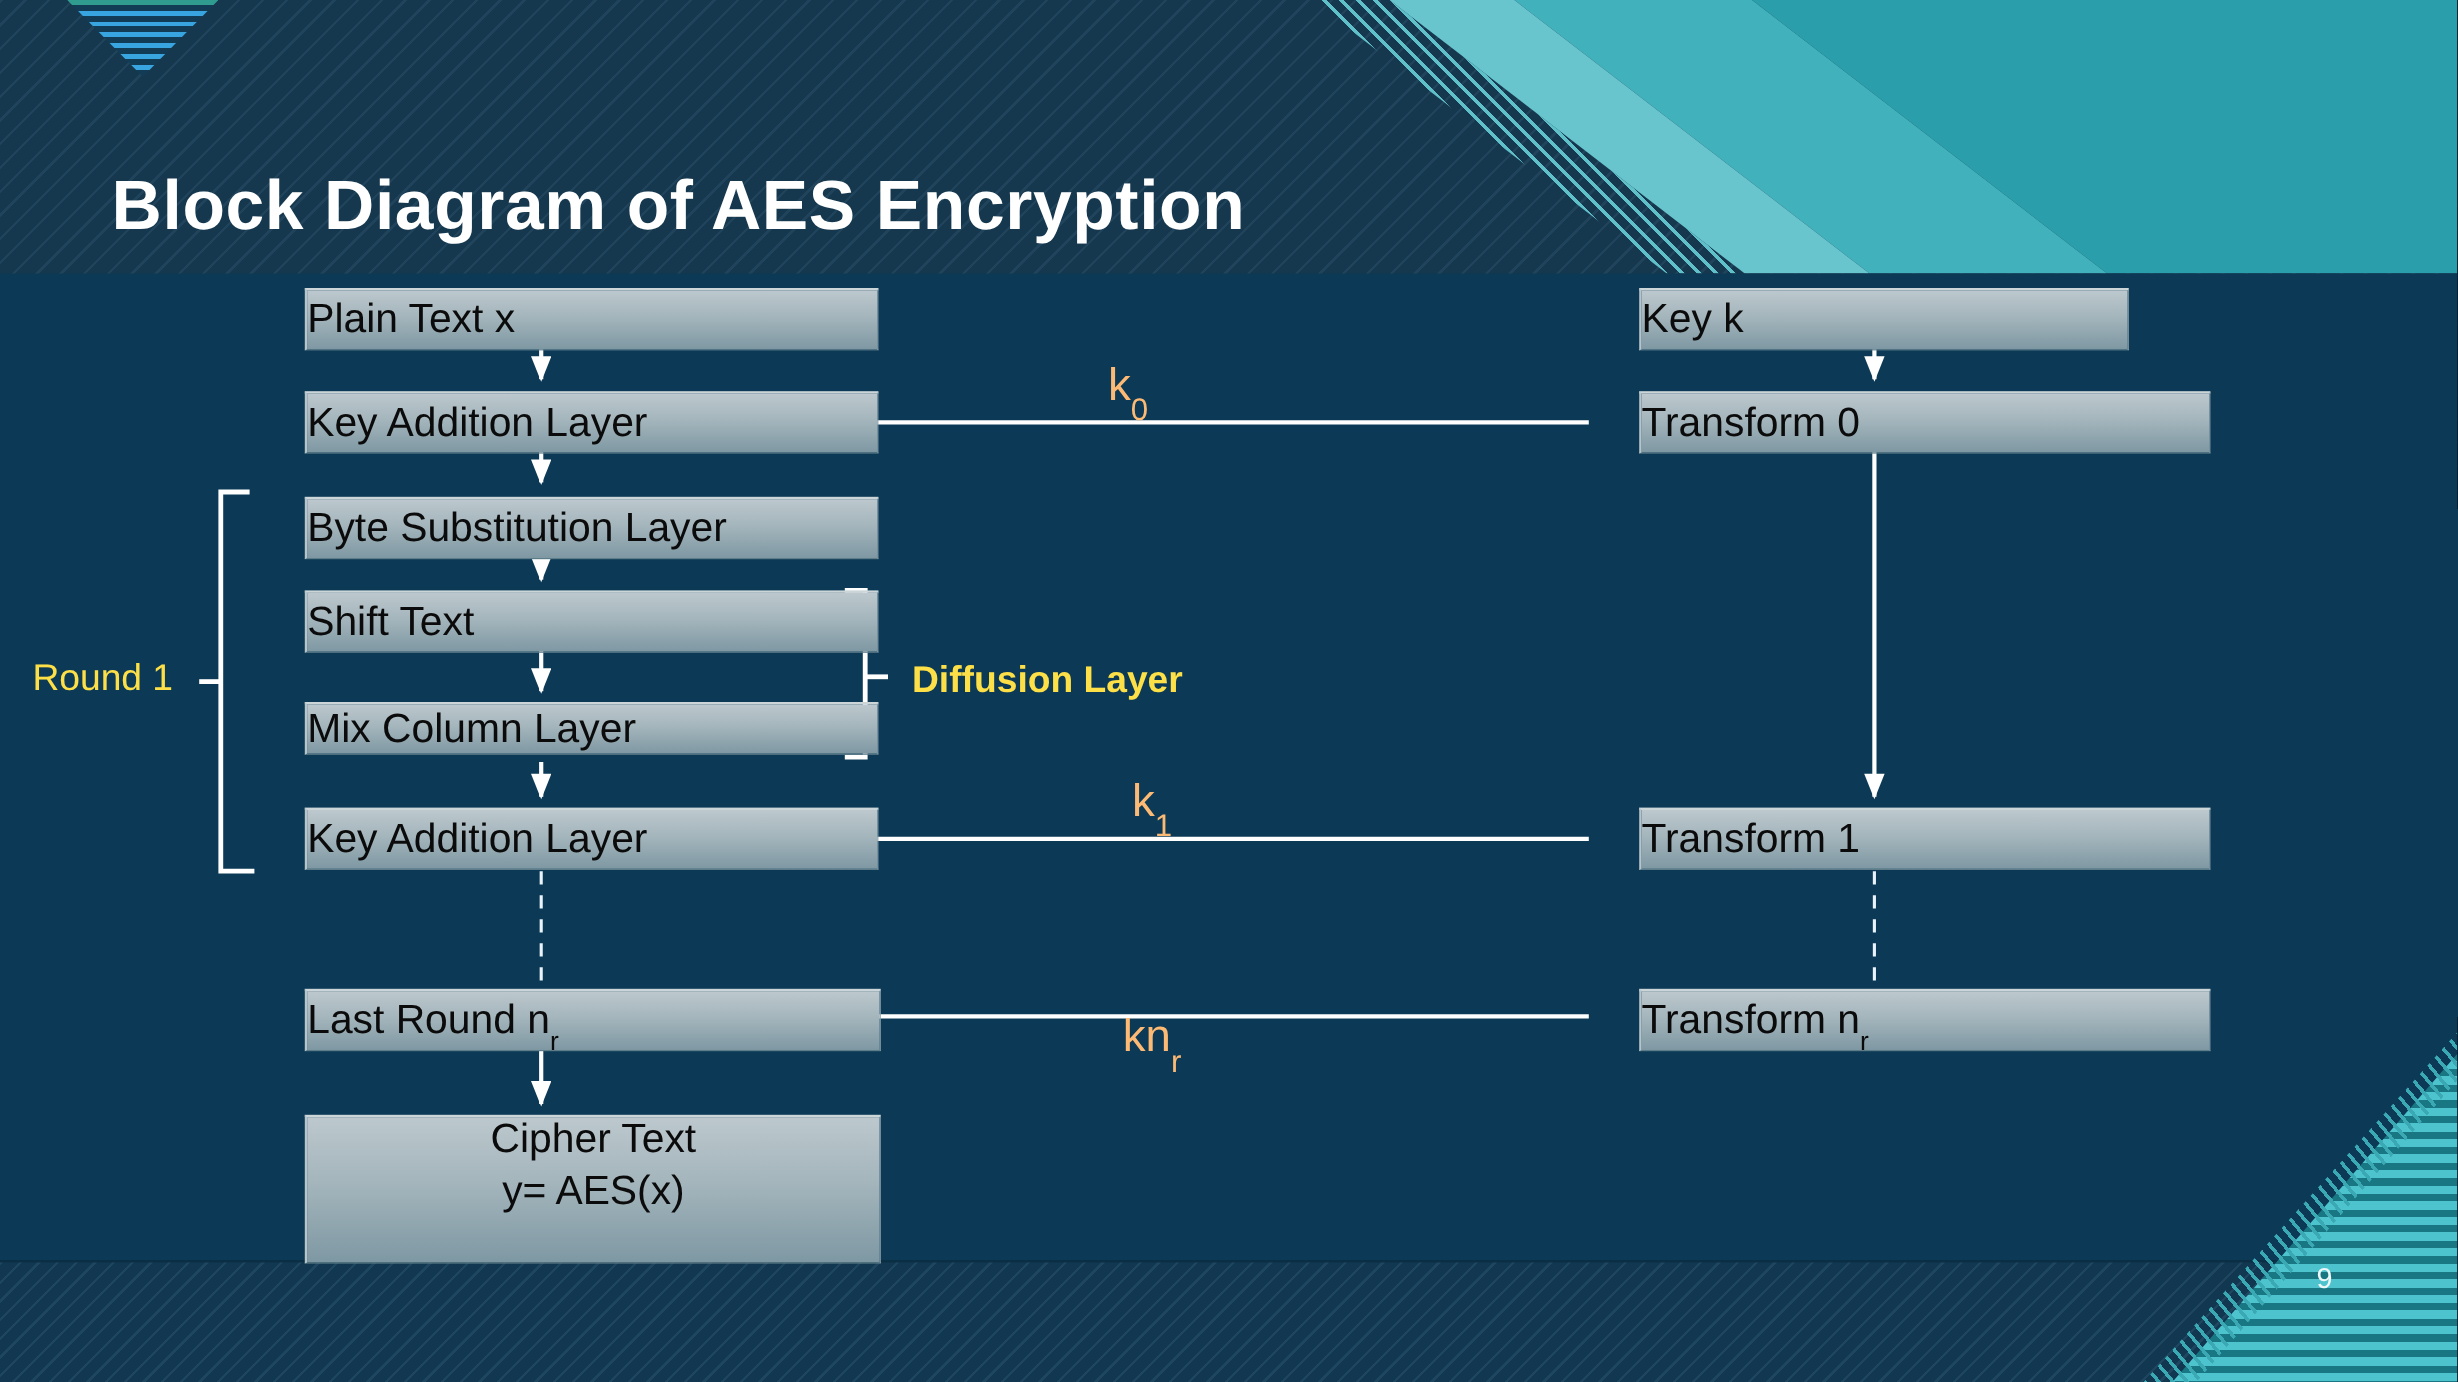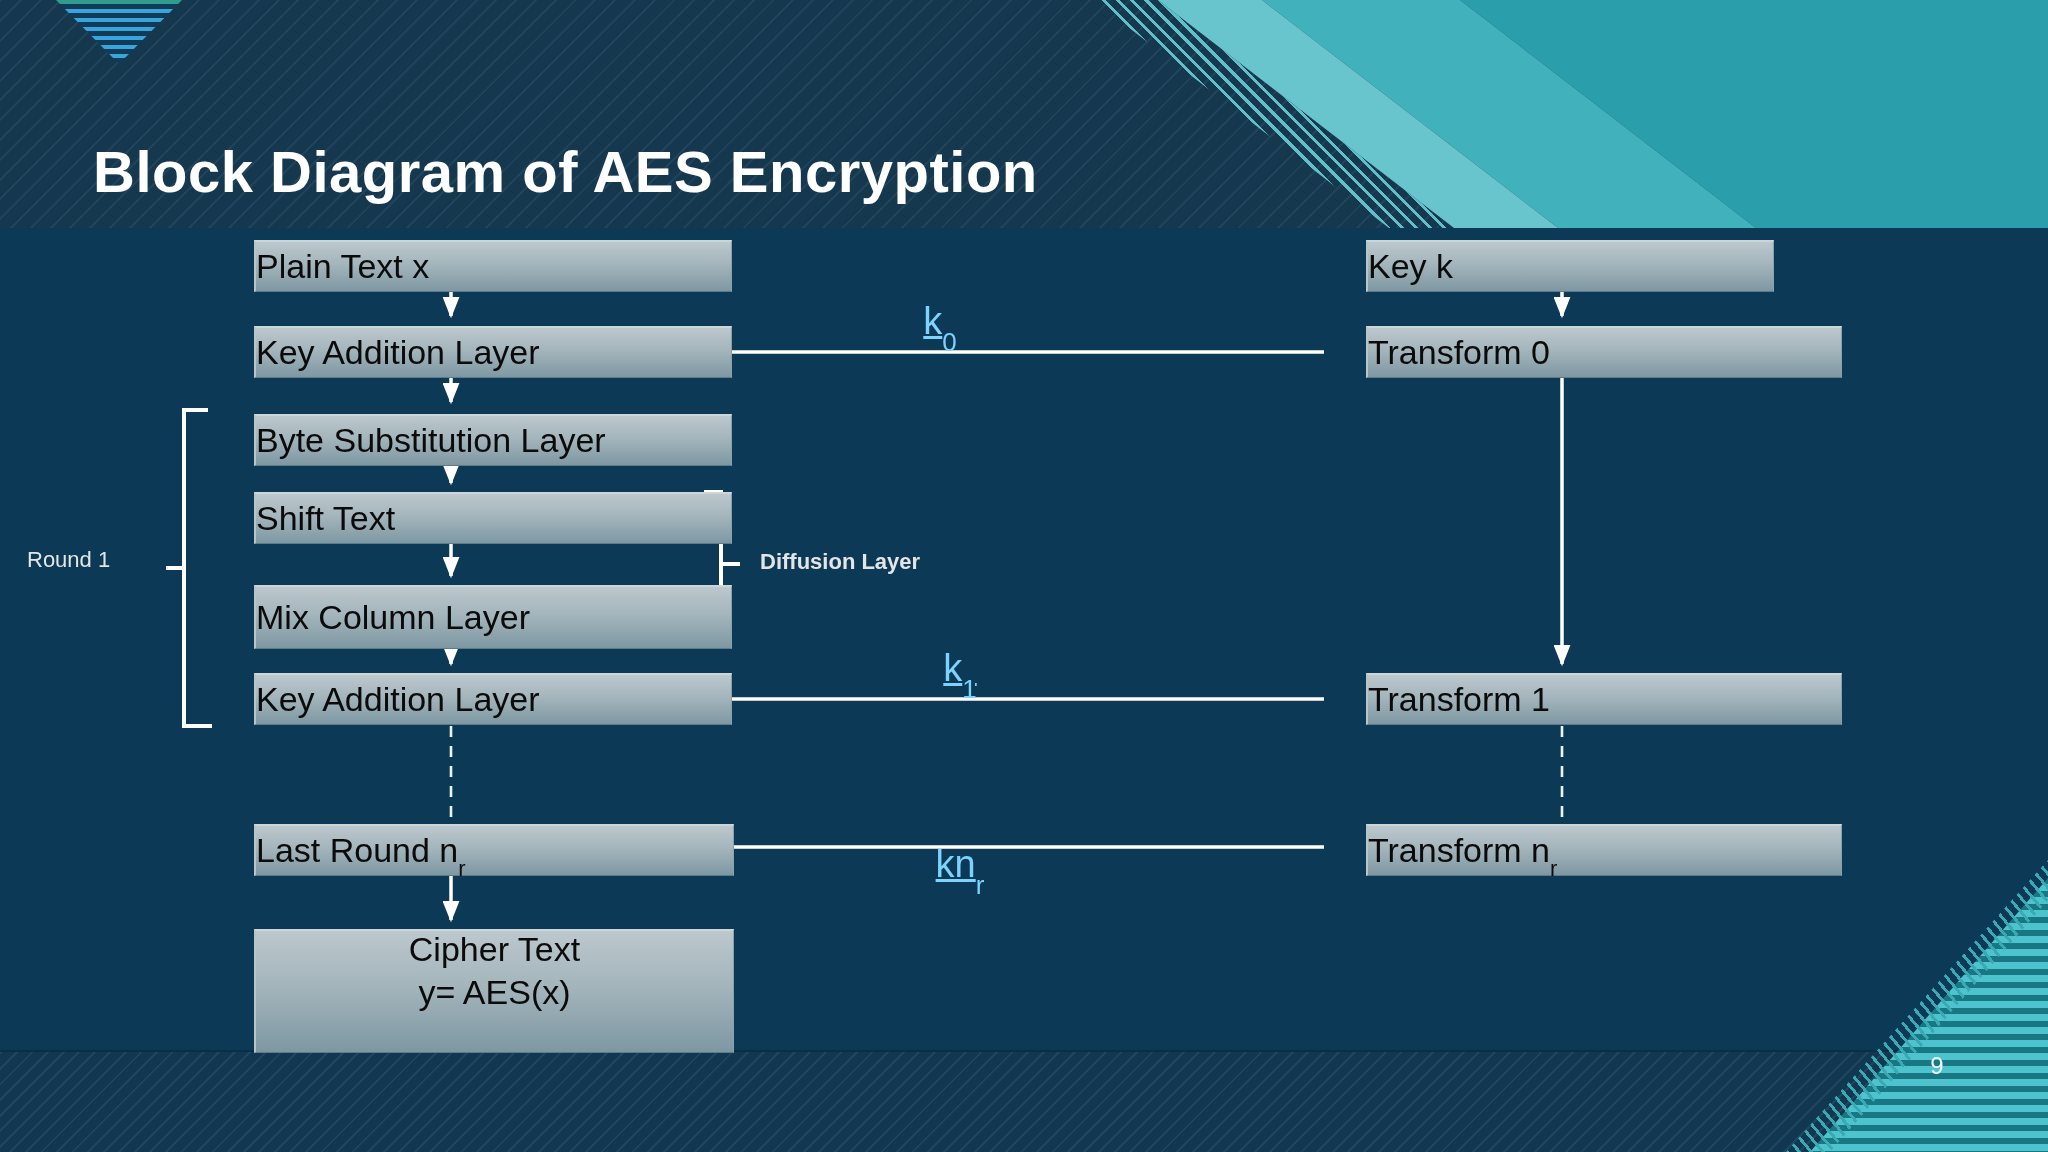--- a/index.html
+++ b/index.html
@@ -48,22 +48,22 @@
   .box{position:absolute;box-sizing:border-box;
     background:linear-gradient(180deg,#bcc8cd 0%,#a4b5bc 45%,#7e98a3 100%);
     border-top:2px solid #ccd6d9;border-left:2px solid #b7c4c9;
     border-right:1px solid #8ba1aa;border-bottom:1px solid #5d7c89;
     display:flex;align-items:center;justify-content:flex-start;
     color:#0b0b0b;font-size:34px;line-height:1.1;text-align:center;margin-left:42px;}
   .box sub{font-size:22px;line-height:0;position:relative;top:6px;}
   .box.tall{flex-direction:column;gap:6px;}
 
   
-  .wlabel{position:absolute;color:#e5e5e5;font-size:22px;}
-  .klabel{position:absolute;color:#7dd3fc;font-size:38px;transform:translateX(-50%);text-decoration:underline;}
+  .wlabel{position:absolute;color:#fde047;font-size:31px;}
+  .klabel{position:absolute;color:#fdba74;font-size:38px;transform:translateX(-50%);}
   .klabel sub{font-size:26px;line-height:0;position:relative;top:8px;}
   .page-number{position:absolute;left:1922px;top:1052px;width:30px;text-align:center;
     color:#eef6f8;font-size:24px;}
 
   svg.overlay{position:absolute;left:0;top:0;}
 </style>
 </head>
 <body>
 
 <div class="slide">
@@ -121,21 +121,21 @@
   </div>
   <div class="box" style="left:212px;top:326px;width:478px;height:52px;">
     <span>Key Addition Layer</span>
   </div>
   <div class="box" style="left:212px;top:414px;width:478px;height:52px;">
     <span>Byte Substitution Layer</span>
   </div>
   <div class="box" style="left:212px;top:492px;width:478px;height:52px;">
     <span>Shift Text</span>
   </div>
-  <div class="box" style="left:212px;top:585px;width:478px;height:64px;">
+  <div class="box" style="left:212px;top:585px;width:478px;height:44px;">
     <span>Mix Column Layer</span>
   </div>
   <div class="box" style="left:212px;top:673px;width:478px;height:52px;">
     <span>Key Addition Layer</span>
   </div>
   <div class="box" style="left:212px;top:824px;width:480px;height:52px;">
     <span><span>Last Round n</span><sub>r</sub></span>
   </div>
   <div class="box tall" style="left:212px;top:929px;width:480px;height:124px;">
     <span>Cipher Text</span>

